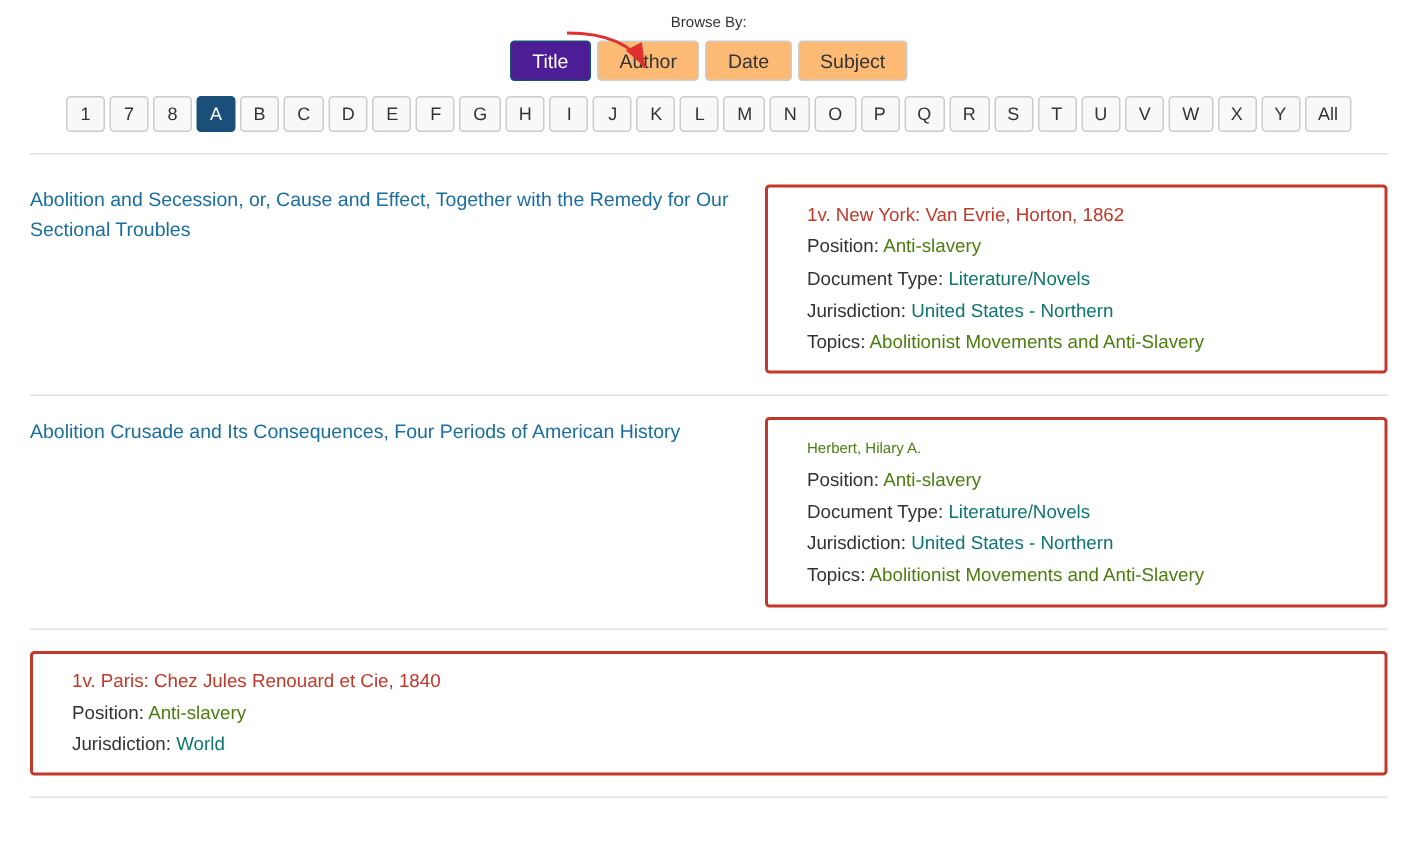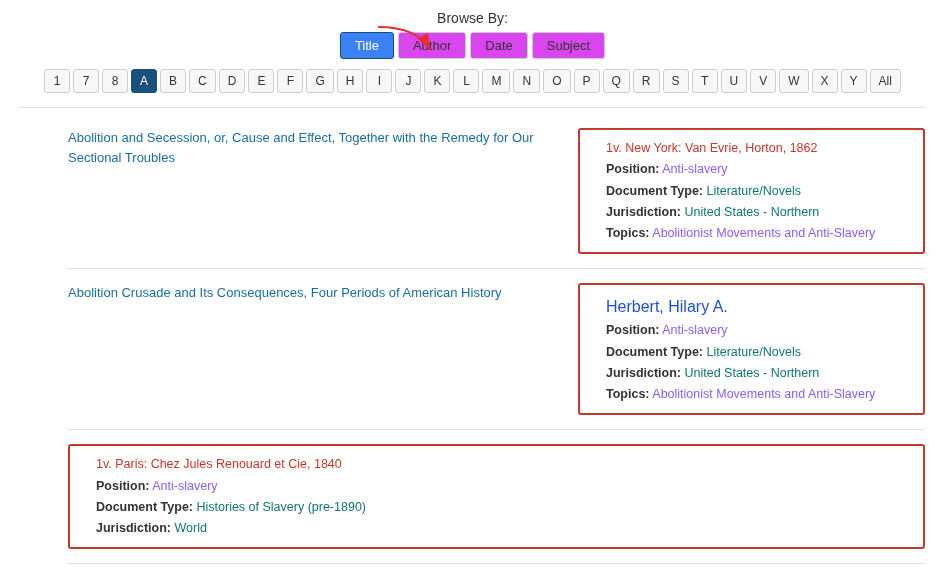--- a/index.html
+++ b/index.html
@@ -12,41 +12,41 @@
       min-height: 567px;
       padding: 10px 20px;
     }
 
     .browse-by-section {
       text-align: center;
       margin-bottom: 10px;
       position: relative;
     }
     .browse-by-label {
-      font-size: 14px;
+      font-size: 10px;
       color: #333;
       margin-bottom: 6px;
     }
     .browse-buttons {
       display: flex;
       justify-content: center;
       gap: 4px;
       position: relative;
     }
     .browse-btn {
       padding: 5px 14px;
       border: 1px solid #ccc;
-      background: #d946ef;
+      background: #fdba74;
       color: #333;
       font-size: 13px;
       cursor: pointer;
       border-radius: 3px;
     }
     .browse-btn.active {
-      background: #3b82f6;
+      background: #4c1d95;
       color: #fff;
       border-color: #1a4f7a;
     }
 
     
     .arrow-container {
       position: absolute;
       top: -10px;
       left: 50%;
       transform: translateX(-105px);
@@ -83,25 +83,23 @@
     }
 
     .divider {
       border: none;
       border-top: 1px solid #e0e0e0;
       margin: 6px 0;
     }
 
     .result-row {
       display: flex;
-      gap: 20px;
       padding: 14px 0;
       border-bottom: 1px solid #e0e0e0;
       align-items: flex-start;
-      margin-left: 48px;
     }
     .result-title-col {
       flex: 0 0 490px;
       max-width: 490px;
     }
     .result-title-link {
       color: #1a6e9e;
       font-size: 13px;
       text-decoration: none;
       line-height: 1.5;
@@ -113,35 +111,35 @@
       border: 2px solid #c0392b;
       border-radius: 3px;
       padding: 8px 26px;
       font-size: 12.5px;
       line-height: 1.7;
     }
     .detail-line {
       color: #333;
     }
     .detail-value-link {
-      color: #8b5cf6;
+      color: #4d7c0f;
       text-decoration: none;
     }
     .detail-value-text {
       color: #0f766e;
     }
     .detail-pub {
       color: #c0392b;
     }
     .detail-author {
-      color: #1d4ed8;
-      font-size: 16px;
+      color: #4d7c0f;
+      font-size: 10px;
     }
     b {
-      font-weight: bold;
+      font-weight: normal;
     }
   </style>
 </head>
 <body>
 
 <div class="browse-by-section">
   <div class="browse-by-label">Browse By:</div>
   <div class="browse-buttons">
 
     <div class="arrow-container">
@@ -214,17 +212,16 @@
         <div class="detail-line"><b>Position:</b> <a href="#" class="detail-value-link">Anti-slavery</a></div>
         <div class="detail-line"><b>Document Type:</b> <span class="detail-value-text">Literature/Novels</span></div>
         <div class="detail-line"><b>Jurisdiction:</b> <span class="detail-value-text">United States - Northern</span></div>
         <div class="detail-line"><b>Topics:</b> <a href="#" class="detail-value-link">Abolitionist Movements and Anti-Slavery</a></div>
       </div>
     </div>
     <div class="result-row">
       <div class="result-details-box">
         <div class="detail-line"><span class="detail-pub">1v. Paris: Chez Jules Renouard et Cie, 1840</span></div>
         <div class="detail-line"><b>Position:</b> <a href="#" class="detail-value-link">Anti-slavery</a></div>
-        <div class="detail-line"><b>Document Type:</b> <span class="detail-value-text">Histories of Slavery (pre-1890)</span></div>
         <div class="detail-line"><b>Jurisdiction:</b> <span class="detail-value-text">World</span></div>
       </div>
     </div>
   </div>
 
 </body></html>

